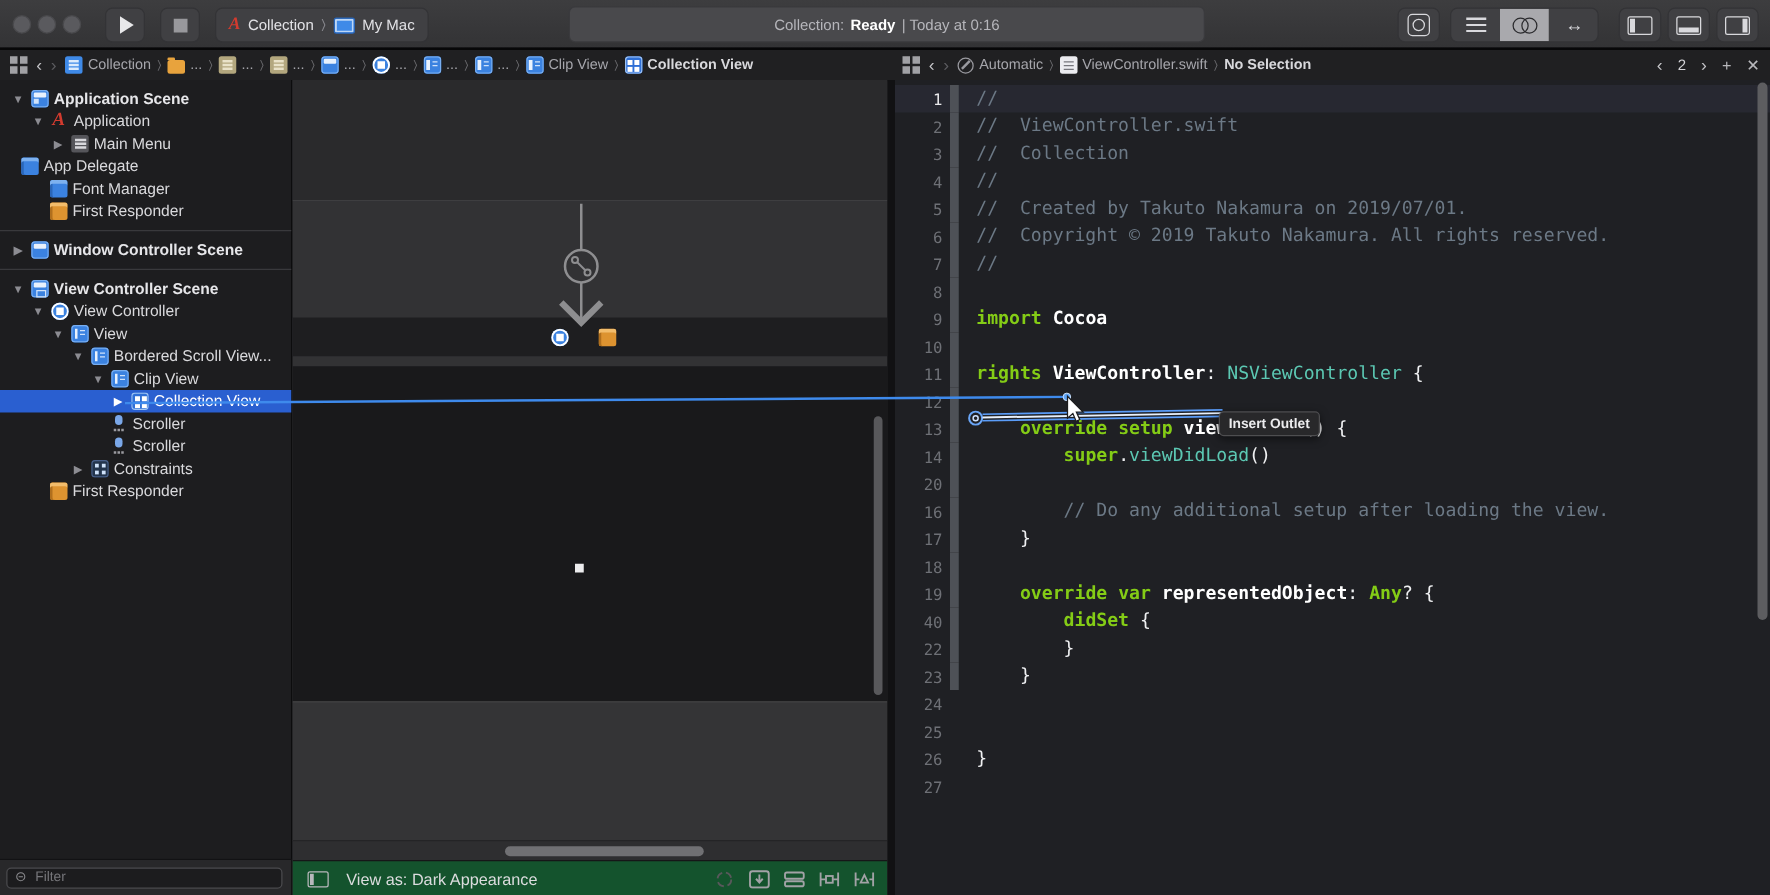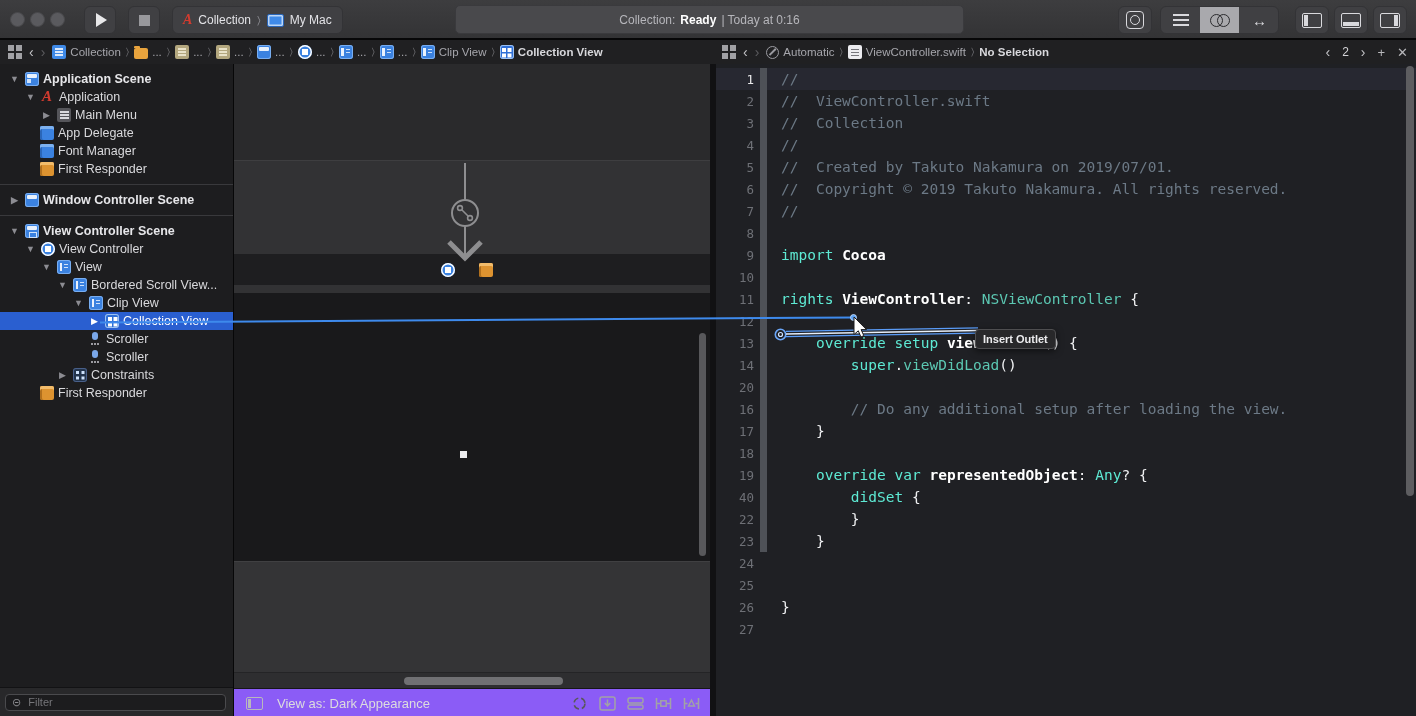--- a/index.html
+++ b/index.html
@@ -108,37 +108,37 @@
   .band{position:absolute;left:0;width:476px;}
   .bandA{top:0;height:96px;background:#2a2a2c;border-bottom:1px solid #3e3e40;}
   .bandC{top:190px;height:31px;background:#1e1e20;}
   .bandE{top:229px;height:268px;background:#19191b;}
   .bandF{top:497px;height:111px;background:#343436;border-top:1px solid #404042;}
   .hscroll{position:absolute;left:0;top:608px;width:476px;height:16px;background:#2e2e30;border-top:1px solid #242426;}
   .hpill{position:absolute;left:170px;top:4px;width:159px;height:8px;border-radius:4px;background:#707073;}
   .vpill{position:absolute;left:465px;top:269px;width:7px;height:223px;border-radius:3.5px;background:#58585b;}
   .dockic{position:absolute;top:199px;}
   .whitedot{position:absolute;left:226px;top:387px;width:7px;height:7px;background:#ececee;}
-  .canvasbar{position:absolute;left:0;top:624px;width:476px;height:28px;background:#8b5cf6;border-top:1px solid #161618;
+  .canvasbar{position:absolute;left:0;top:624px;width:476px;height:28px;background:#14532d;border-top:1px solid #161618;
              display:flex;align-items:center;font-size:13px;color:#dcdcde;}
   .outline-toggle{width:15px;height:11px;border:1.5px solid #b8b8bc;border-radius:2px;margin:0 14px 0 12px;position:relative;}
   .outline-toggle::before{content:"";position:absolute;left:1px;top:1px;bottom:1px;width:3px;background:#b8b8bc;}
   .canvasbar .right-ics{margin-left:auto;display:flex;gap:11px;margin-right:10px;align-items:center;}
   .cb-ic{width:17px;height:15px;color:#a2a2a6;}
   .cb-ic.dim{color:#58585b;}
   
   .editor{position:absolute;left:716px;top:64px;width:700px;height:652px;background:#1f2024;}
   .code{position:absolute;left:0;top:4px;right:0;}
   .crow{height:22px;display:flex;align-items:center;font-family:"DejaVu Sans Mono",monospace;font-size:14.5px;white-space:pre;}
   .crow.hl{background:#272831;}
   .lnum{width:44px;flex:none;text-align:right;padding-right:6px;box-sizing:border-box;color:#6e7076;font-size:12.5px;font-family:"DejaVu Sans Mono",monospace;}
   .crow.hl .lnum{color:#e8e8ea;}
   .ribbon{width:7px;height:22px;flex:none;margin-right:14px;}
   .ribbon.on{background:#4e5157;}
-  .seg-com{color:#6C7986;} .seg-kw{color:#5eead4;font-weight:400;} .seg-type{color:#5CC8B3;}
+  .seg-com{color:#6C7986;} .seg-kw{color:#84cc16;font-weight:700;} .seg-type{color:#5CC8B3;}
   .seg-pl{color:#eff0f2;} .seg-bold{color:#ffffff;font-weight:700;}
   .escroll{position:absolute;right:2px;top:2px;width:8px;height:430px;border-radius:4px;background:#5d5d60;}
   
   #wire{position:absolute;left:0;top:0;width:1416px;height:716px;pointer-events:none;z-index:40;}
   .tooltip{position:absolute;left:975px;top:329px;height:18px;padding:0 7px;background:#28282a;border:1px solid #4e4e50;
            border-radius:4px;box-shadow:0 2px 7px rgba(0,0,0,.55);color:#ececee;font-size:11px;font-weight:700;
            display:flex;align-items:center;z-index:50;white-space:nowrap;}
   .vdivider{position:absolute;left:710px;top:64px;width:6px;height:652px;background:#111113;}
 </style>
 </head>
@@ -295,21 +295,21 @@
         <div class="tree-row" style="padding-left: 24px;">
           <span class="tri">▼</span>
           <span class="ic ic-app-a"></span>
           <span>Application</span>
         </div>
         <div class="tree-row" style="padding-left: 40px;">
           <span class="tri">▶</span>
           <span class="ic ic-menu"></span>
           <span>Main Menu</span>
         </div>
-        <div class="tree-row" style="padding-left: 40px;">
+        <div class="tree-row" style="padding-left: 17px;">
           <span class="ic ic-cube-blue"></span>
           <span>App Delegate</span>
         </div>
         <div class="tree-row" style="padding-left: 40px;">
           <span class="ic ic-cube-blue"></span>
           <span>Font Manager</span>
         </div>
         <div class="tree-row" style="padding-left: 40px;">
           <span class="ic ic-cube-orange"></span>
           <span>First Responder</span>

